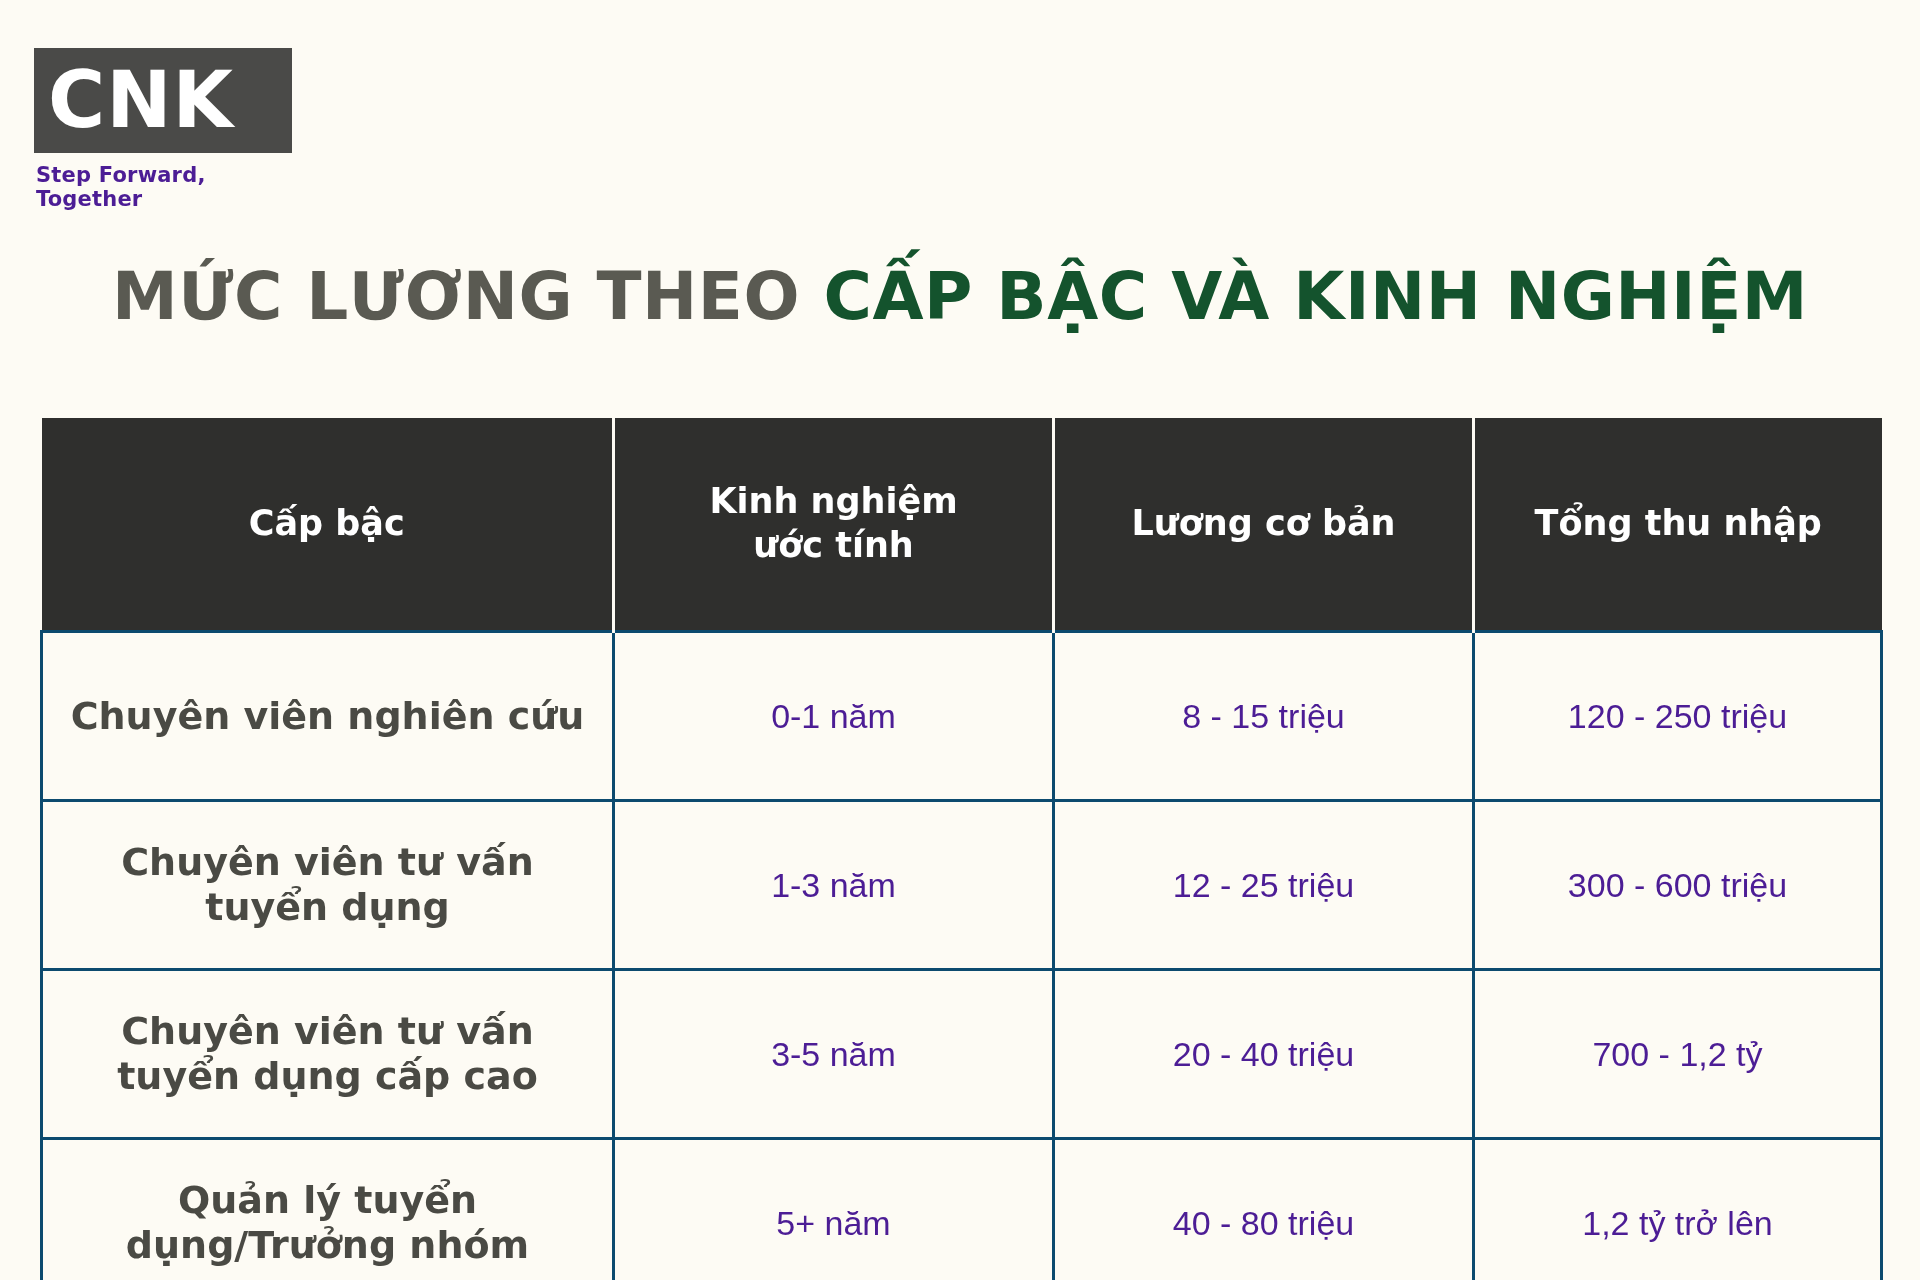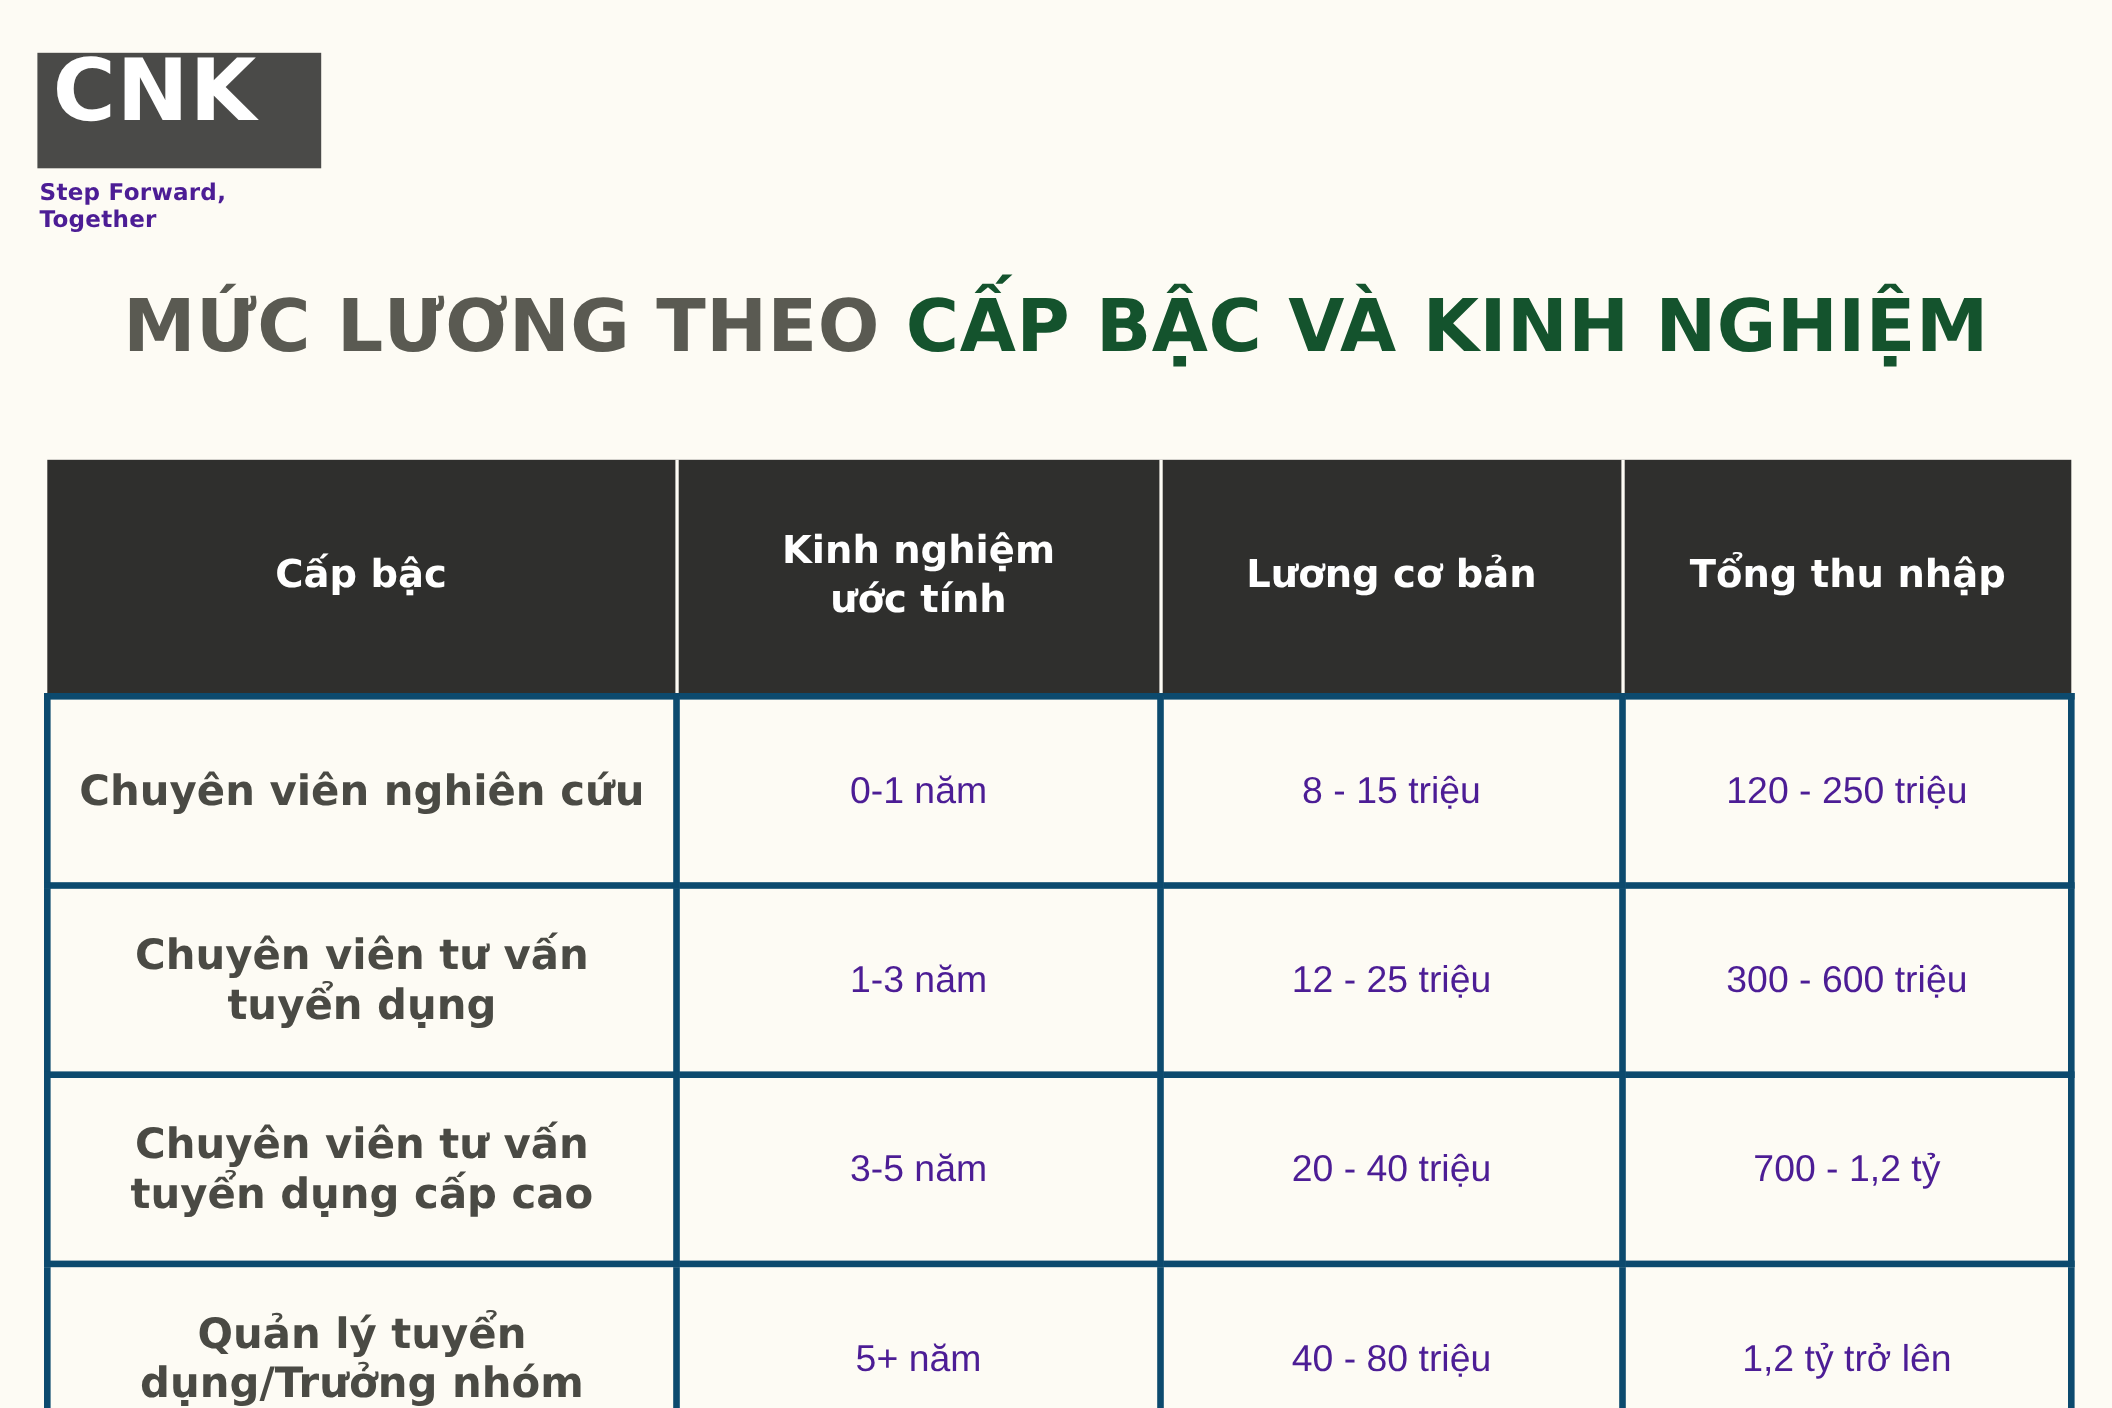--- a/index.html
+++ b/index.html
@@ -34,20 +34,21 @@
     position: absolute;
     left: 0;
     top: 0;
     width: 270px;
   }
   .logo-mark {
     width: 258px;
     height: 105px;
     background: #4a4a48;
     display: flex;
+    align-items: center;
     padding-left: 14px;
     box-sizing: border-box;
   }
   .logo-mark .cnk {
     color: #ffffff;
     font-family: "DejaVu Sans", sans-serif;
     font-weight: bold;
     font-size: 78px;
     letter-spacing: 1px;
     line-height: 0.9;
@@ -114,21 +115,21 @@
     border-right: 3px solid #fdfbf4;
   }
   table.salary thead th:last-child { border-right: none; }
 
   col.c1 { width: 572px; }
   col.c2 { width: 440px; }
   col.c3 { width: 420px; }
   col.c4 { width: 408px; }
 
   table.salary tbody td {
-    border: 6px solid #0c4a6e;
+    border: 3px solid #0c4a6e;
     height: 150px;
     vertical-align: middle;
     text-align: center;
     background: #fdfbf4;
   }
   table.salary tbody td.level {
     font-family: "DejaVu Sans", sans-serif;
     font-weight: bold;
     font-size: 38px;
     color: #4a4a44;

